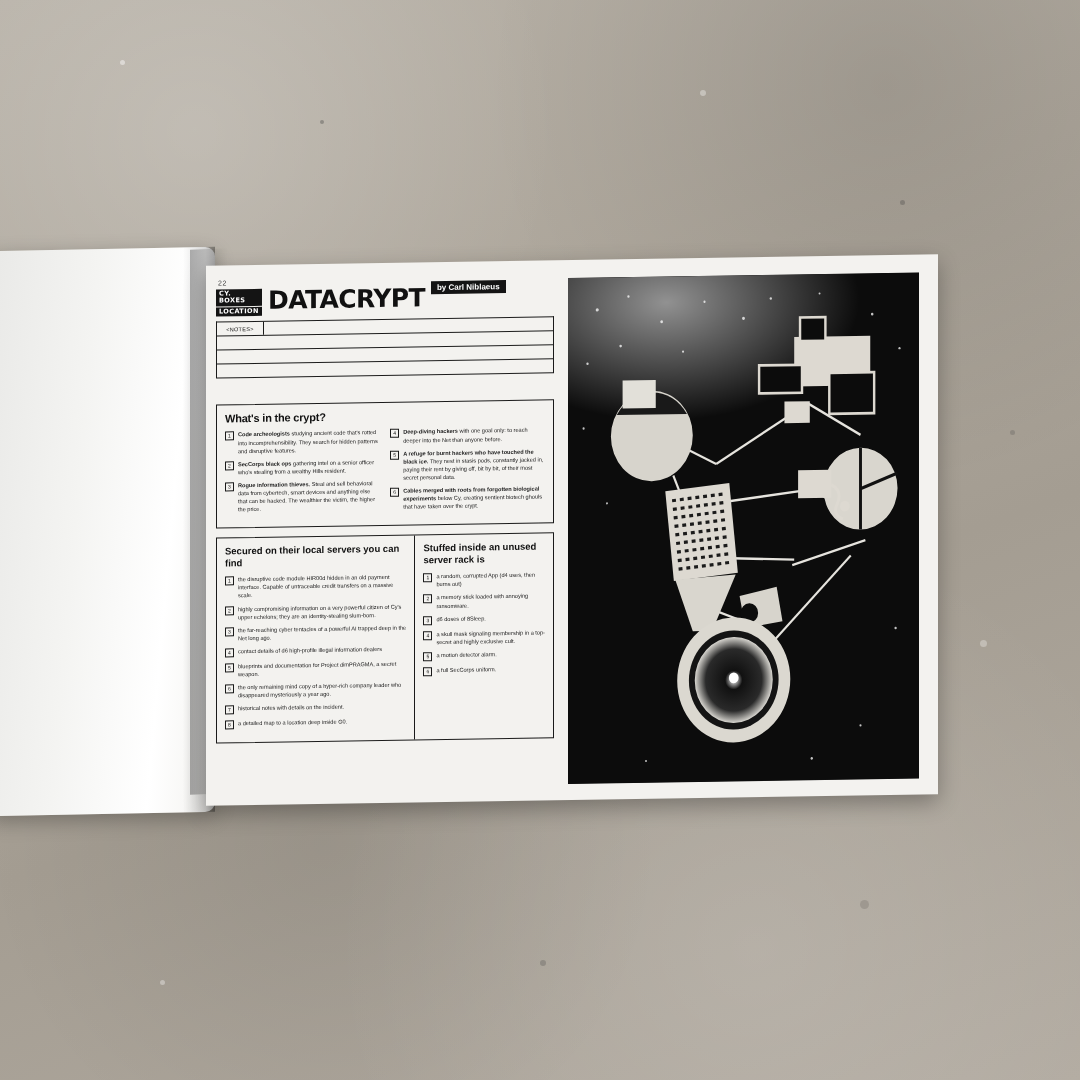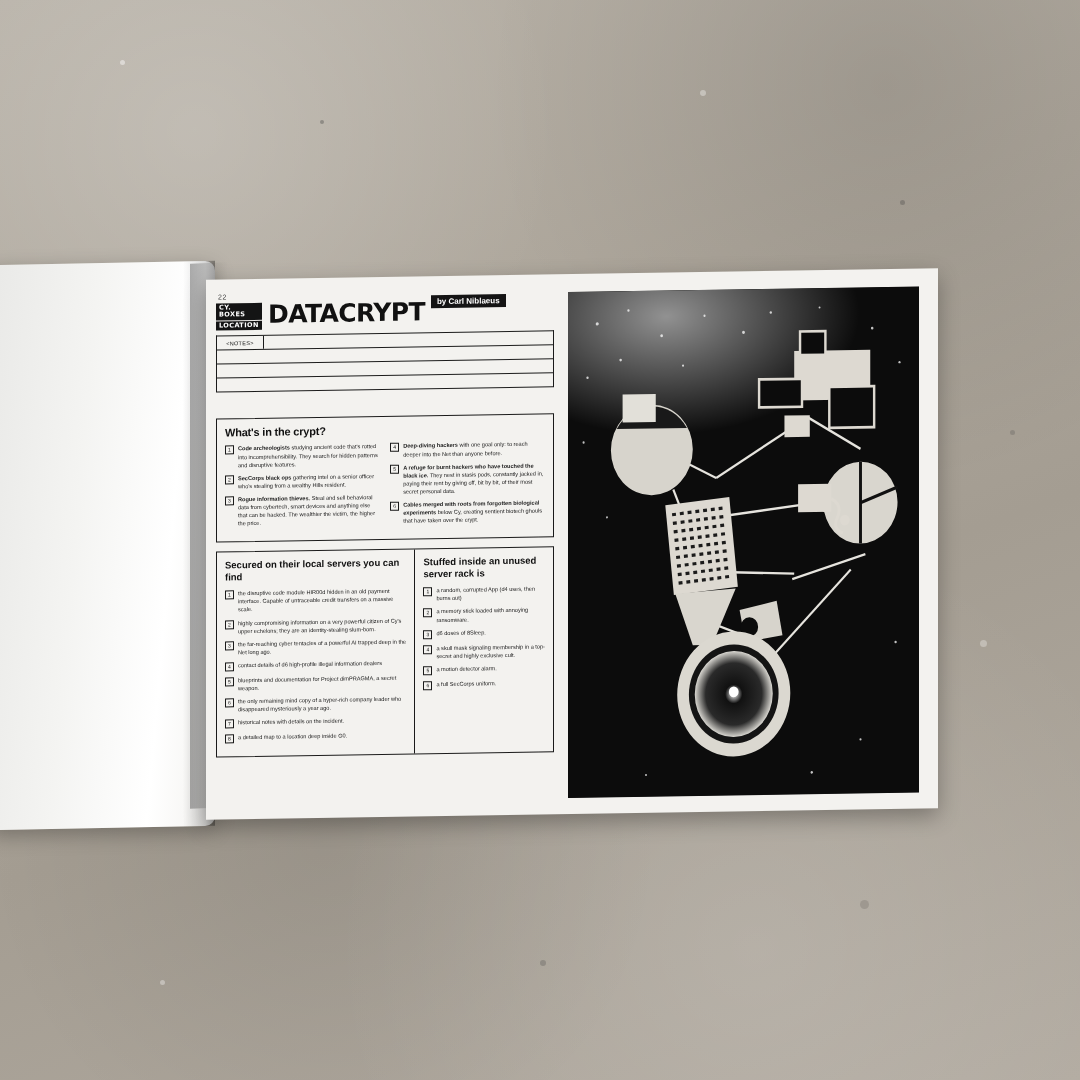--- a/index.html
+++ b/index.html
@@ -14,21 +14,21 @@
     position:absolute;inset:0;
     background:
       radial-gradient(circle at 18% 12%, rgba(255,255,255,0.18), rgba(0,0,0,0) 28%),
       radial-gradient(circle at 82% 8%, rgba(0,0,0,0.10), rgba(0,0,0,0) 30%),
       radial-gradient(circle at 70% 88%, rgba(255,255,255,0.12), rgba(0,0,0,0) 35%),
       radial-gradient(circle at 30% 78%, rgba(0,0,0,0.08), rgba(0,0,0,0) 30%),
       linear-gradient(160deg,#b8b2a8 0%, #ada69b 35%, #a49d92 60%, #b2aba1 100%);
   }
   .speck{position:absolute;border-radius:50%;pointer-events:none;}
   
-  .book{position:absolute;left:0;top:258px;width:940px;height:560px;}
+  .book{position:absolute;left:0;top:244px;width:940px;height:560px;}
   .left-page{
     position:absolute;left:-10px;top:5px;width:225px;height:565px;
     background:linear-gradient(95deg,#e9e9e7 0%, #f4f4f2 40%, #ffffff 75%, #f2f1ee 100%);
     box-shadow:0 6px 20px rgba(0,0,0,0.28);
     transform:skewY(-1.1deg);
     border-radius:2px 10px 10px 2px;
   }
   .left-page:after{
     content:"";position:absolute;right:0;top:0;width:32px;height:100%;
     background:linear-gradient(90deg, rgba(0,0,0,0) 0%, rgba(0,0,0,0.16) 70%, rgba(0,0,0,0.33) 100%);

